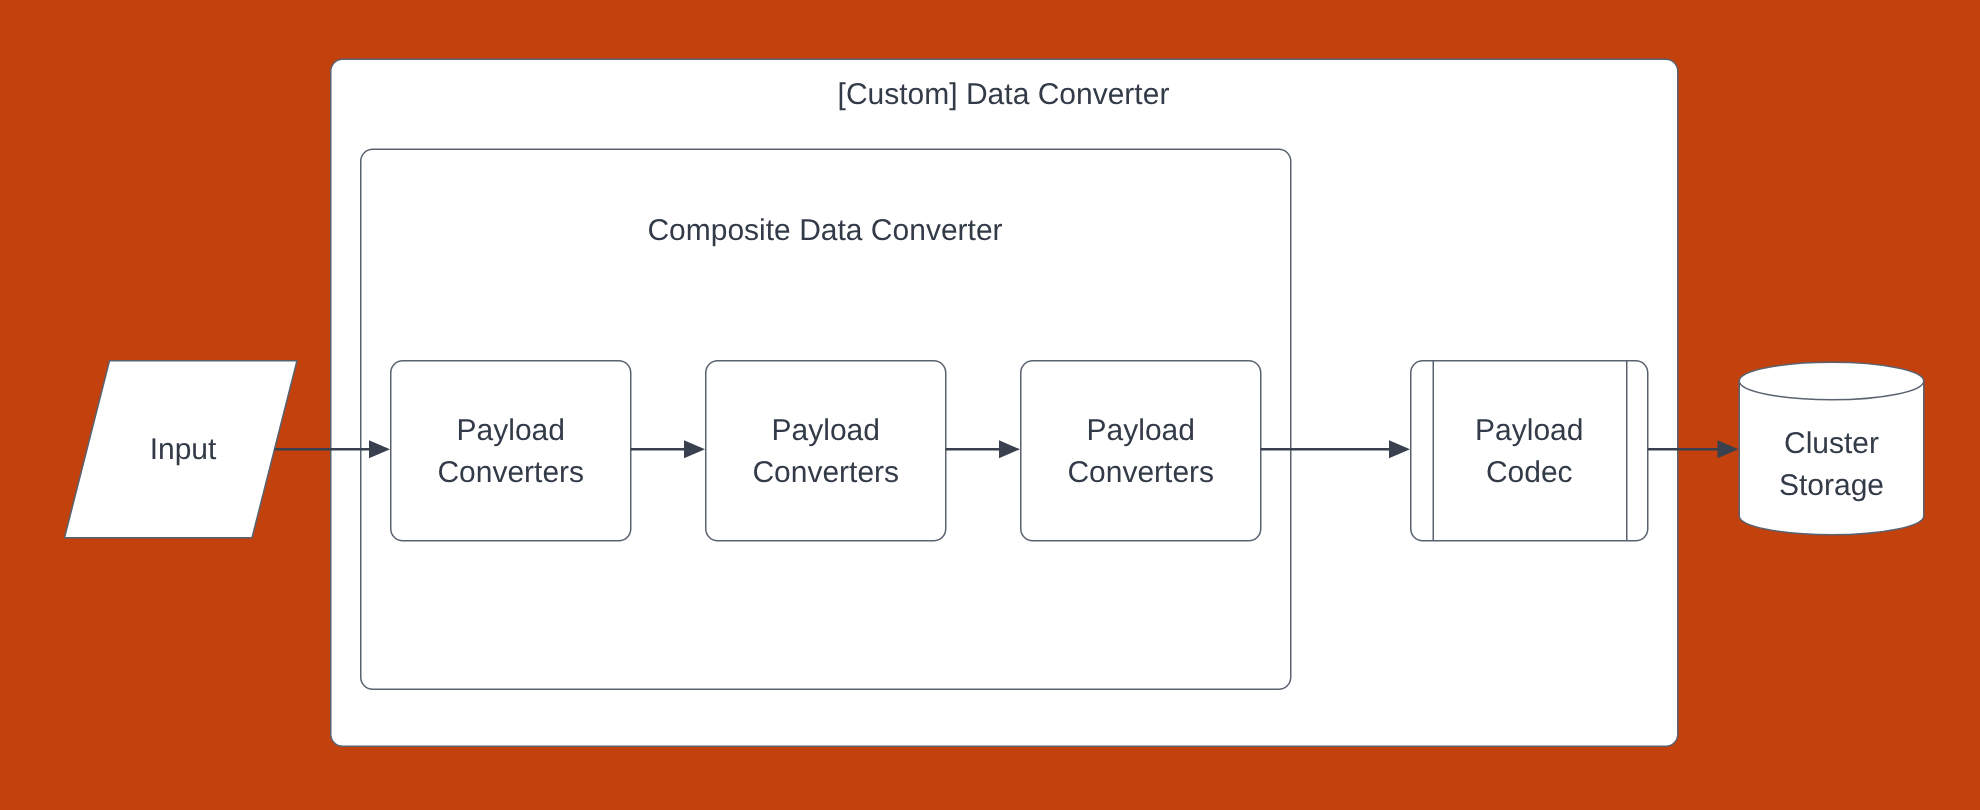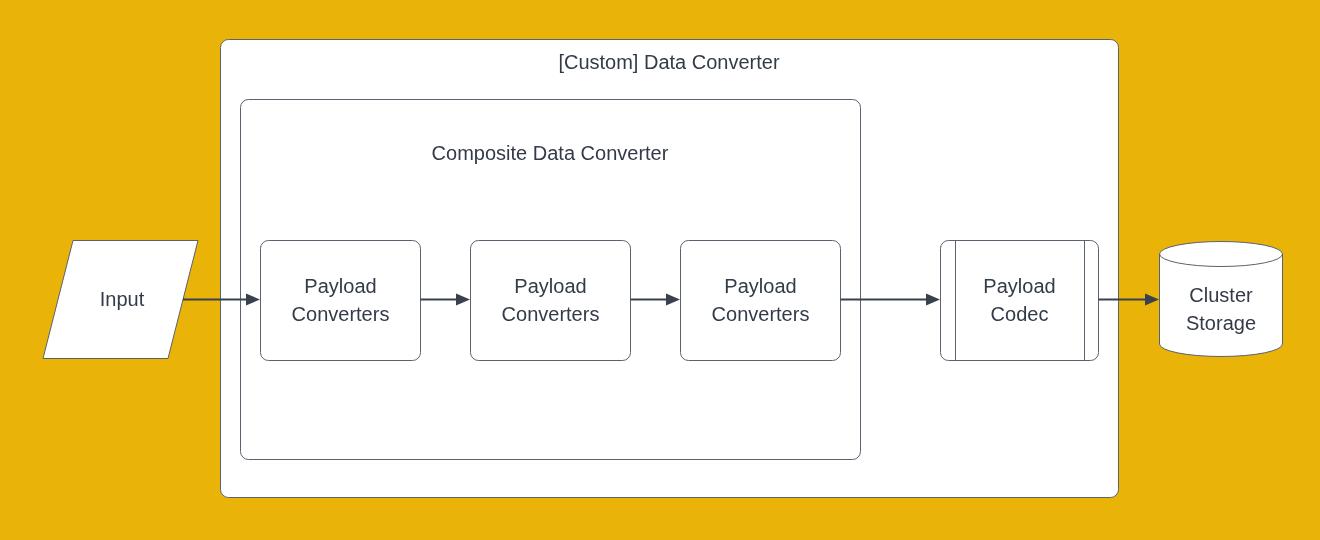--- a/index.html
+++ b/index.html
@@ -5,21 +5,21 @@
   html, body {
     margin: 0;
     padding: 0;
     background: #ffffff;
     font-family: "Liberation Sans", sans-serif;
   }
   .canvas {
     position: relative;
     width: 1320px;
     height: 540px;
-    background: #eab308;
+    background: #c2410c;
     overflow: hidden;
   }
   svg { display: block; }
   .group-box {
     fill: #ffffff;
     stroke: #5a6270;
     stroke-width: 1;
   }
   .shape {
     fill: #ffffff;

